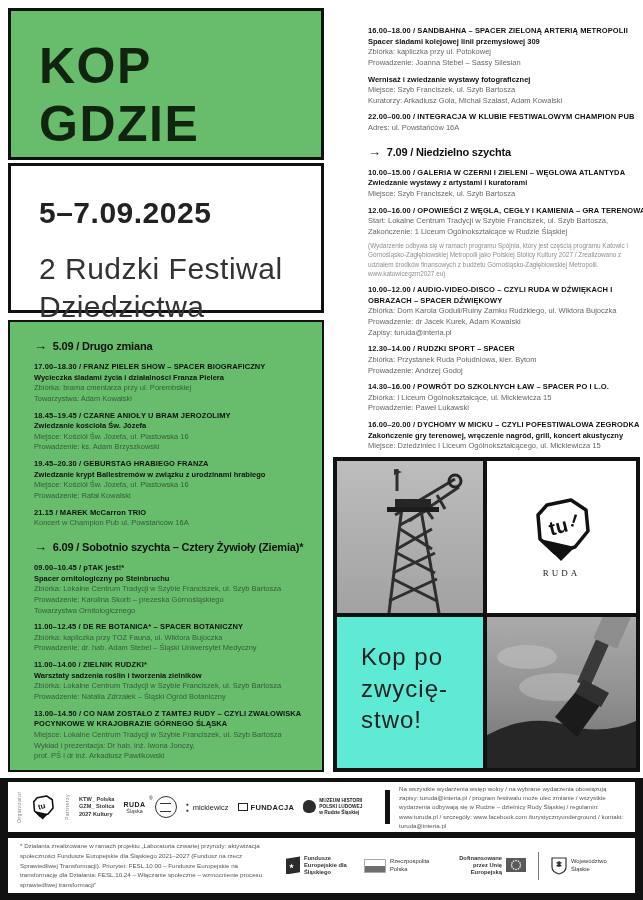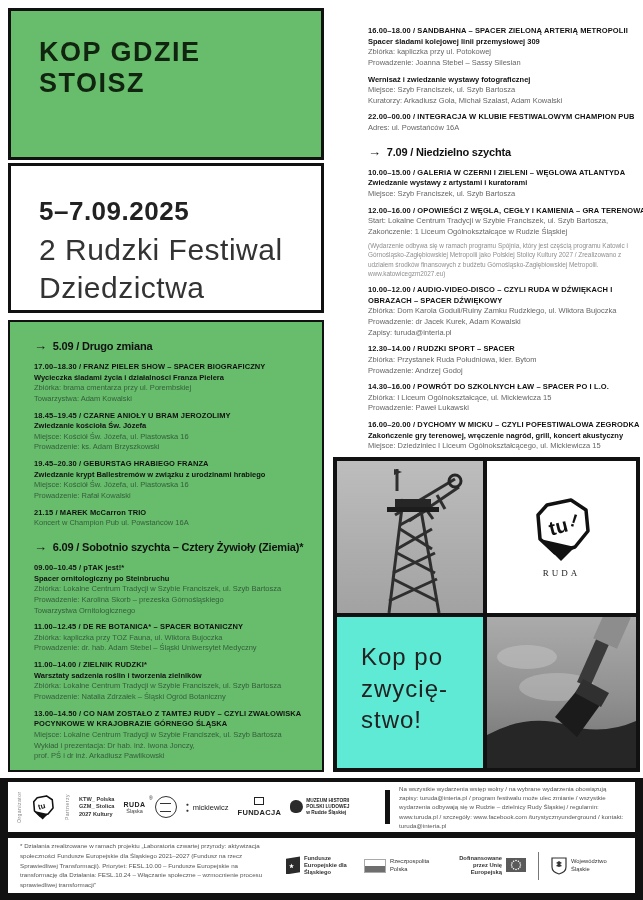--- a/index.html
+++ b/index.html
@@ -1,26 +1,26 @@
 <!DOCTYPE html>
 <html><head>
 <meta charset="utf-8">
 <style>
   html,body{margin:0;padding:0;background:#e9e9e9;}
   .poster{position:relative;width:643px;height:900px;background:#fff;overflow:hidden;
     font-family:"Liberation Sans","DejaVu Sans",sans-serif;color:#1a1a1a;}
   
   .title-box{position:absolute;left:8px;top:8px;width:316px;height:152px;background:#67bd6b;
     border:3px solid #111;box-sizing:border-box;}
-  .title-box h1{margin:26px 0 0 28px;font-size:27px;line-height:1.16;font-weight:700;
+  .title-box h1{margin:26px 0 0 28px;font-size:50px;line-height:1.16;font-weight:700;
     letter-spacing:1.5px;color:#10240f;}
   .title-box h1 span{display:block;}
   .date-box{position:absolute;left:8px;top:163px;width:316px;height:150px;background:#fff;
     border:3px solid #111;box-sizing:border-box;}
-  .date-main{margin:30px 0 4px 28px;font-size:26px;font-weight:700;letter-spacing:0.5px;color:#222;}
+  .date-main{margin:30px 0 20px 28px;font-size:30px;font-weight:700;letter-spacing:0.5px;color:#222;}
   .date-sub{margin:0 0 0 28px;font-size:30px;font-weight:300;line-height:1.25;letter-spacing:0.5px;color:#333;}
   .date-sub span{display:block;}
   .green-panel{position:absolute;left:8px;top:320px;width:316px;height:452px;background:#67bd6b;
     border:2px solid #111;box-sizing:border-box;padding:14px 16px 10px 24px;overflow:hidden;}
   
   .sec-heading{font-size:11px;font-weight:700;color:#111;margin:10px 0 9px;letter-spacing:-0.2px;}
   .sec-heading:first-child{margin-top:2px;}
   .sec-heading .arrow{font-size:13px;font-weight:400;margin-right:6px;}
   .event{margin-bottom:6px;}
   .ev-title{font-size:7.5px;font-weight:700;color:#111;line-height:1.42;letter-spacing:0.1px;}
@@ -51,21 +51,21 @@
   .lg-ktw div{font-size:5.6px;font-weight:700;line-height:1.3;color:#333;}
   .lg-ruda{text-align:center;position:relative;}
   .lg-ruda .r1{font-size:7px;font-weight:700;letter-spacing:0.5px;}
   .lg-ruda .r2{font-size:5.5px;color:#444;}
   .lg-ruda sup{font-size:5px;position:absolute;top:-6px;right:-7px;}
   .seal{width:20px;height:20px;border:1.6px solid #333;border-radius:50%;display:flex;align-items:center;justify-content:center;}
   .seal i{display:block;width:11px;height:7px;border-top:1.4px solid #333;border-bottom:1.4px solid #333;}
   .lg-mick{display:flex;align-items:center;gap:3px;}
   .lg-mick .dots{color:#333;font-size:5px;letter-spacing:1px;}
   .lg-mick .mick-name{font-size:7.5px;color:#222;font-weight:400;}
-  .lg-fund{display:flex;align-items:center;gap:3px;font-weight:700;font-size:7.5px;letter-spacing:0.3px;flex-direction:column;}
+  .lg-fund{display:flex;align-items:center;gap:3px;font-weight:700;font-size:7.5px;letter-spacing:0.3px;}
   .lg-fund .sq{width:8px;height:6px;border:1.6px solid #222;display:inline-block;}
   .lg-muz{display:flex;align-items:center;gap:3px;}
   .lg-muz .blob{width:13px;height:13px;background:#2b2b2b;border-radius:45% 55% 50% 40%;}
   .lg-muz .muz-txt div{font-size:4.8px;font-weight:700;line-height:1.25;color:#222;}
   .lg-muz .muz-sub{font-size:3.8px;font-weight:400;color:#555;}
   .vbar{width:5px;height:34px;background:#111;margin-left:auto;}
   .info{width:228px;font-size:6.2px;line-height:1.5;color:#555;margin:0;}
   .f-strip2{position:absolute;left:8px;top:60px;width:627px;height:55px;background:#fff;
     display:flex;align-items:center;padding:0 12px;box-sizing:border-box;}
   .disclaimer{width:330px;font-size:6.2px;line-height:1.55;color:#555;margin:0;}

